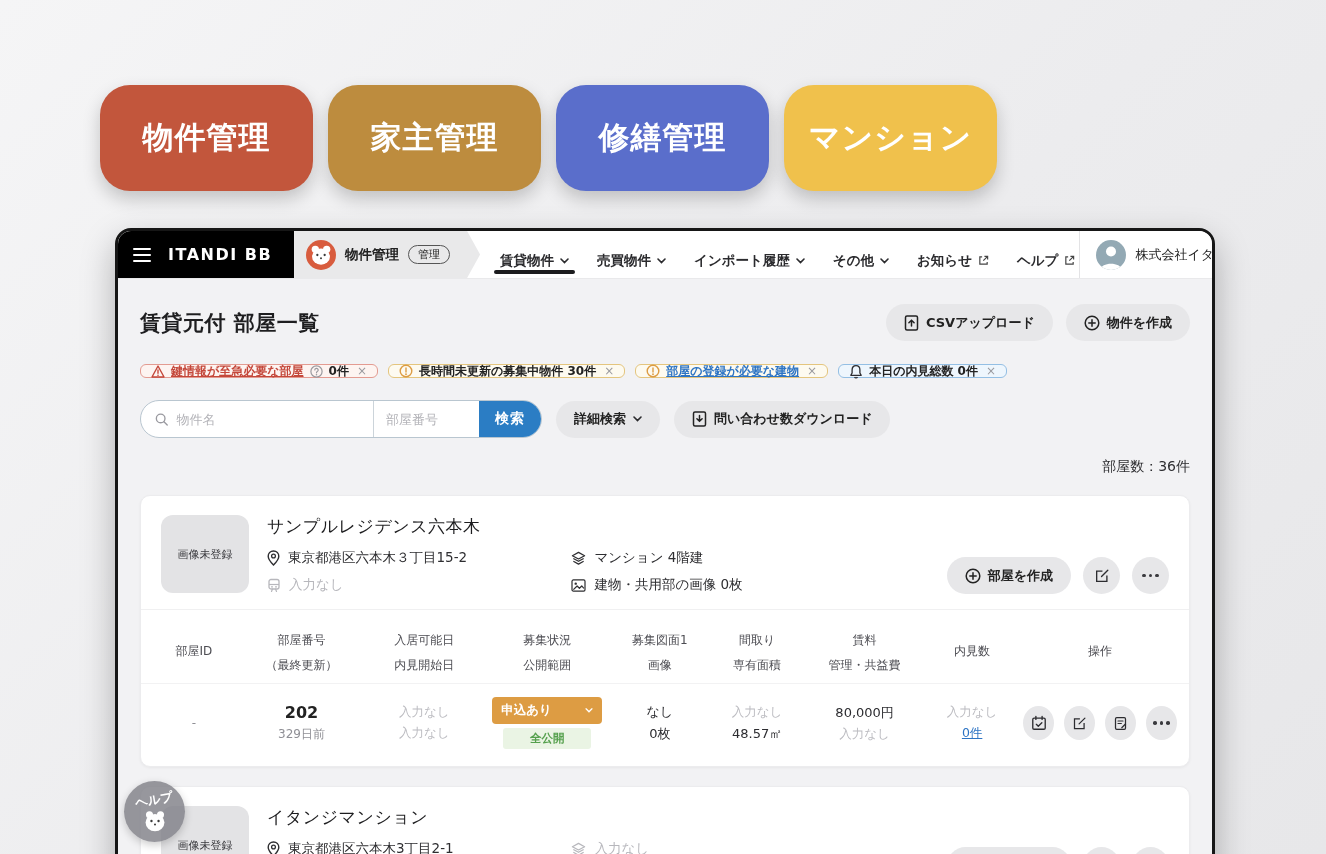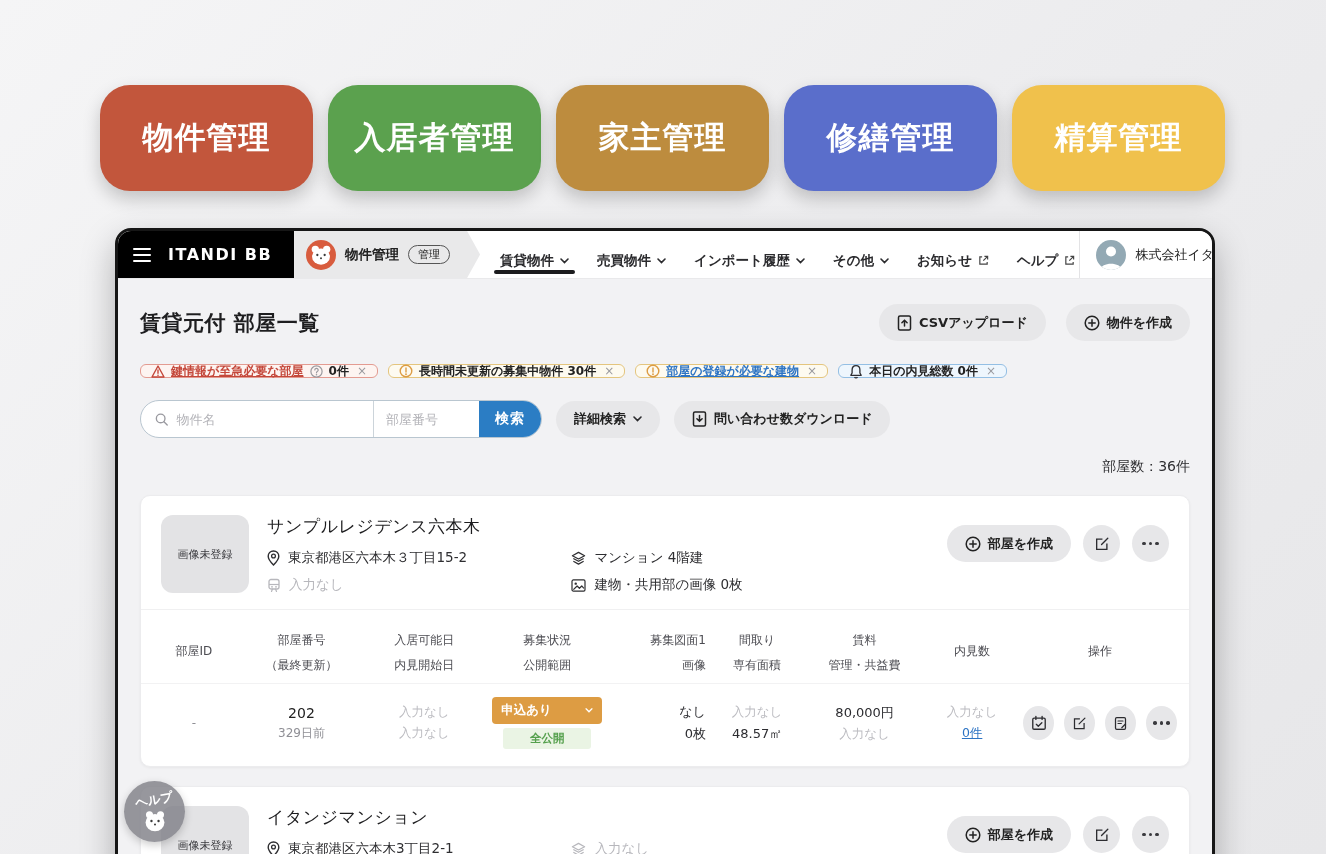--- a/index.html
+++ b/index.html
@@ -45,21 +45,21 @@
   .tab { display:flex; align-items:center; gap:6px; font-size:13.5px; font-weight:bold; color:#2b2b2e; position:relative; white-space:nowrap; cursor:pointer; }
   .tab.active::after { content:""; position:absolute; left:-6px; right:-6px; bottom:4px; height:4px; background:#1c1c1e; border-radius:3px; }
   .nav-right { margin-left:auto; display:flex; align-items:center; }
   .nav-account { display:flex; align-items:center; gap:9px; border-left:1px solid #e3e3e5; padding:0 14px 0 16px; height:100%; font-size:13px; white-space:nowrap; }
   .avatar { width:30px; height:30px; border-radius:50%; background:#93a9b4; overflow:hidden; display:flex; align-items:flex-end; justify-content:center; }
 
   
   .content { padding:0 22px; }
   .title-row { margin-top:25px; display:flex; align-items:center; }
   .page-title { font-size:21px; font-weight:bold; color:#1e1e20; letter-spacing:0.5px; }
-  .title-actions { margin-left:auto; display:flex; gap:20px; }
+  .title-actions { margin-left:auto; display:flex; gap:13px; }
   .btn-gray {
     background:#e7e7e9; border:none; border-radius:19px; height:37px; padding:0 18px;
     display:inline-flex; align-items:center; gap:7px; font-size:13px; font-weight:600; color:#222;
     cursor:pointer; white-space:nowrap; font-family:inherit;
   }
   .btn-circle { width:37px; height:37px; border-radius:50%; background:#e7e7e9; border:none; display:inline-flex; align-items:center; justify-content:center; cursor:pointer; }
 
   .alerts { margin-top:23px; display:flex; gap:10px; }
   .chip { height:14px; border-radius:6px; display:inline-flex; align-items:center; gap:6px; padding:0 10px; font-size:12px; font-weight:bold; white-space:nowrap; }
   .chip.danger { border:1px solid #e39b91; background:#fdf4f1; }
@@ -81,29 +81,29 @@
   .count-row { margin-top:20px; text-align:right; font-size:14px; color:#2e2e31; }
 
   .card { background:#fff; border:1px solid #ececee; border-radius:10px; margin-top:19px; box-shadow:0 1px 3px rgba(0,0,0,0.05); }
   .card-head { display:flex; gap:18px; padding:19px 20px 15px; }
   .img-box { width:88px; height:78px; background:#e3e3e5; border-radius:12px; display:flex; align-items:center; justify-content:center; font-size:11px; color:#39393d; flex:none; }
   .prop-info { flex:1; min-width:0; }
   .prop-name { font-size:17px; font-weight:normal; color:#1d1d1f; margin-bottom:11px; letter-spacing:0.5px; }
   .prop-grid { display:grid; grid-template-columns:46% 54%; row-gap:9px; }
   .meta { display:flex; align-items:center; gap:8px; font-size:13.5px; color:#2e2e31; white-space:nowrap; }
   .meta.gray { color:#b7b7bc; }
-  .prop-actions { display:flex; gap:12px; align-items:flex-start; padding-top:10px; }
+  .prop-actions { display:flex; gap:12px; align-items:flex-end; padding-top:10px; }
 
   .tbl-head { display:flex; border-top:1px solid #f0f0f1; padding:20px 12px 7px; }
   .tbl-head .cell { font-size:12px; color:#4c4c52; line-height:1.75; }
   .tbl-row { display:flex; border-top:1px solid #f2f2f3; padding:13px 12px 17px; align-items:center; }
   .cell { text-align:center; display:flex; flex-direction:column; justify-content:center; gap:4px; }
-  .c-id{width:8%;} .c-num{width:13%;} .c-move{width:11%;} .c-status{width:13%;} .c-plan{width:9%;align-items:flex-end;}
+  .c-id{width:8%;} .c-num{width:13%;} .c-move{width:11%;} .c-status{width:13%;} .c-plan{width:9%;}
   .c-layout{width:10%;} .c-rent{width:11%;} .c-view{width:10%;} .c-act{width:15%;}
-  .v-strong { font-size:14px; font-weight:normal; color:#222; }
+  .v-strong { font-size:16px; font-weight:bold; color:#222; }
   .v-dark { font-size:13px; color:#2c2c30; }
   .v-sub { font-size:12px; color:#8f8f95; }
   .v-gray { font-size:12.5px; color:#bcbcc1; }
   .badge-status { width:110px; margin:0 auto; background:#dd9c43; color:#fff; font-size:12.5px; font-weight:bold; border-radius:4px; padding:5px 9px; display:flex; align-items:center; justify-content:space-between; cursor:pointer; }
   .badge-visibility { width:88px; margin:0 auto; background:#eaf4e4; color:#55a04d; font-size:11.5px; font-weight:600; border-radius:3px; padding:3px 8px; }
   .row-actions { display:flex; gap:10px; justify-content:center; }
   .btn-circle.sm { width:34px; height:34px; }
   .dots { display:flex; gap:3px; }
   .dots i { width:3.5px; height:3.5px; border-radius:50%; background:#3a3a3e; }
 
@@ -115,31 +115,28 @@
   }
   .help-fab .lbl { color:#fff; font-size:12.5px; font-weight:bold; transform:rotate(-10deg); margin-bottom:1px; }
 </style>
 </head>
 <body>
 
 <div class="pills">
   <div class="pill pill-0">
       <span>物件管理</span>
     </div>
-  <div class="pill pill-1">
-      <span>入居者管理</span>
-    </div>
   <div class="pill pill-2">
       <span>家主管理</span>
     </div>
   <div class="pill pill-3">
       <span>修繕管理</span>
     </div>
   <div class="pill pill-4">
-      <span>精算管理</span>
+      <span>マンション</span>
     </div>
 </div>
 
 <div class="window">
 
   <div class="nav">
     <div class="nav-left">
       <div class="burger">
           <span></span>
           <span></span>

